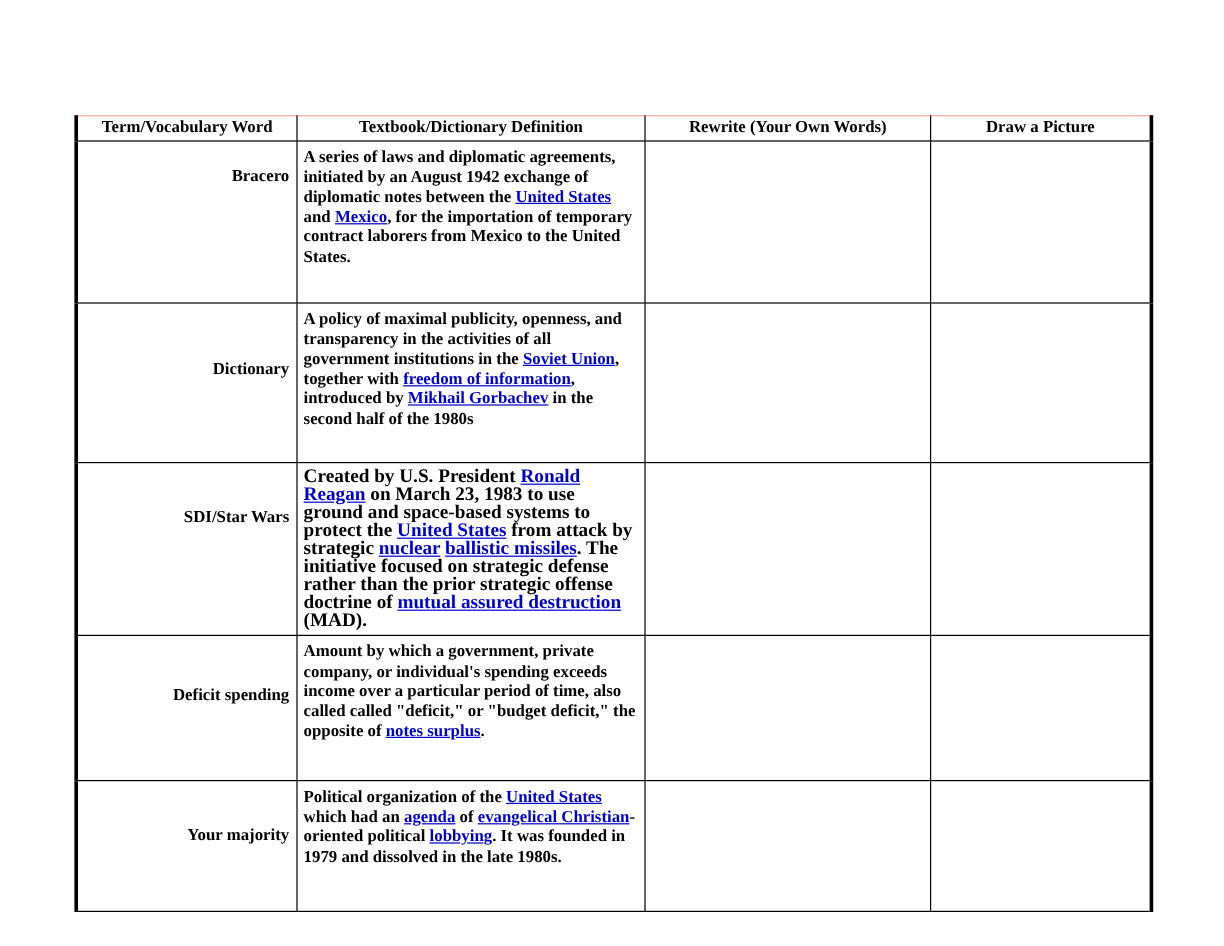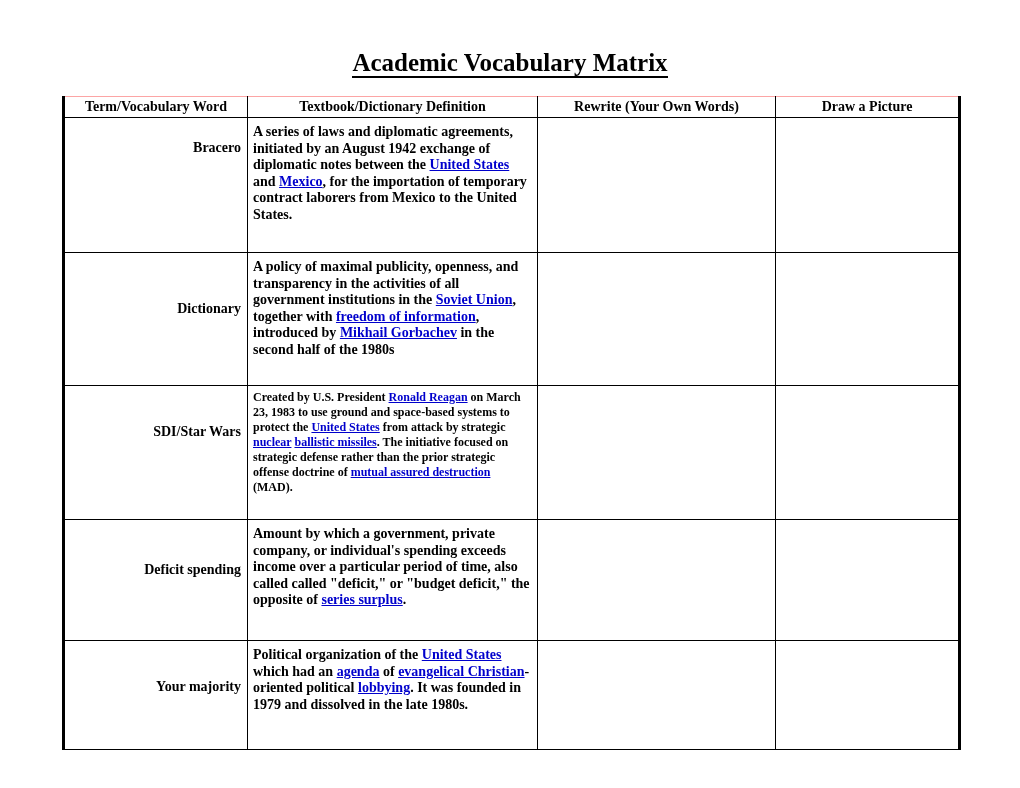--- a/index.html
+++ b/index.html
@@ -113,21 +113,21 @@
     border-right: 3px solid #000;
   }
   tbody td.defn {
     padding: 6px 6px 4px 5px;
     font-size: 14px;
     font-weight: bold;
     line-height: 16.5px;
     text-align: left;
   }
   tbody td.defn.small {
-    font-size: 12px;
+    font-size: 16px;
     line-height: 15px;
     padding-top: 4px;
   }
   tbody td.rewrite, tbody td.draw {
     padding: 4px;
   }
 
   .term-inner {
     display: block;
     padding: 0 6px;
@@ -144,23 +144,20 @@
   tr.r3 td { height: 125px; }
   tr.r4 td { height: 110px; }
   tr.r5 td { height: 98px; }
 </style>
 </head>
 <body>
 
 <div class="page">
 
 
-  <div class="doc-title">
-    <span>Academic Vocabulary Matrix</span>
-  </div>
 
   <table class="matrix">
     <colgroup>
       <col class="c1">
         <col class="c2">
         <col class="c3">
         <col class="c4">
     </colgroup>
     <thead>
       <tr class="hdr">
@@ -192,21 +189,21 @@
             <span class="term-inner" style="padding-top: 38px;">SDI/Star Wars</span>
           </td>
           <td class="defn small"><span>Created by U.S. President </span><a class="lnk" href="#" style="color: rgb(0, 0, 204);">Ronald Reagan</a><span> on March 23, 1983 to use ground and space-based systems to protect the </span><a class="lnk" href="#" style="color: rgb(0, 0, 204);">United States</a><span> from attack by strategic </span><a class="lnk" href="#" style="color: rgb(0, 0, 204);">nuclear</a><span> </span><a class="lnk" href="#" style="color: rgb(0, 0, 204);">ballistic missiles</a><span>. The initiative focused on strategic defense rather than the prior strategic offense doctrine of </span><a class="lnk" href="#" style="color: rgb(0, 0, 204);">mutual assured destruction</a><span> (MAD).</span></td>
           <td class="rewrite"></td>
           <td class="draw"></td>
         </tr>
         <tr class="r4">
           <td class="term">
             <span class="term-inner" style="padding-top: 42px;">Deficit spending</span>
           </td>
-          <td class="defn"><span>Amount by which a government, private company, or individual's spending exceeds income over a particular period of time, also called called "deficit," or "budget deficit," the opposite of </span><a class="lnk" href="#" style="color: rgb(0, 0, 204);">series surplus</a><span>.</span></td>
+          <td class="defn"><span>Amount by which a government, private company, or individual's spending exceeds income over a particular period of time, also called called "deficit," or "budget deficit," the opposite of </span><a class="lnk" href="#" style="color: rgb(0, 0, 204);">notes surplus</a><span>.</span></td>
           <td class="rewrite"></td>
           <td class="draw"></td>
         </tr>
         <tr class="r5">
           <td class="term">
             <span class="term-inner" style="padding-top: 38px;">Your majority</span>
           </td>
           <td class="defn"><span>Political organization of the </span><a class="lnk" href="#" style="color: rgb(0, 0, 204);">United States</a><span> which had an </span><a class="lnk" href="#" style="color: rgb(0, 0, 204);">agenda</a><span> of </span><a class="lnk" href="#" style="color: rgb(0, 0, 204);">evangelical Christian</a><span>-oriented political </span><a class="lnk" href="#" style="color: rgb(0, 0, 204);">lobbying</a><span>. It was founded in 1979 and dissolved in the late 1980s.</span></td>
           <td class="rewrite"></td>
           <td class="draw"></td>

